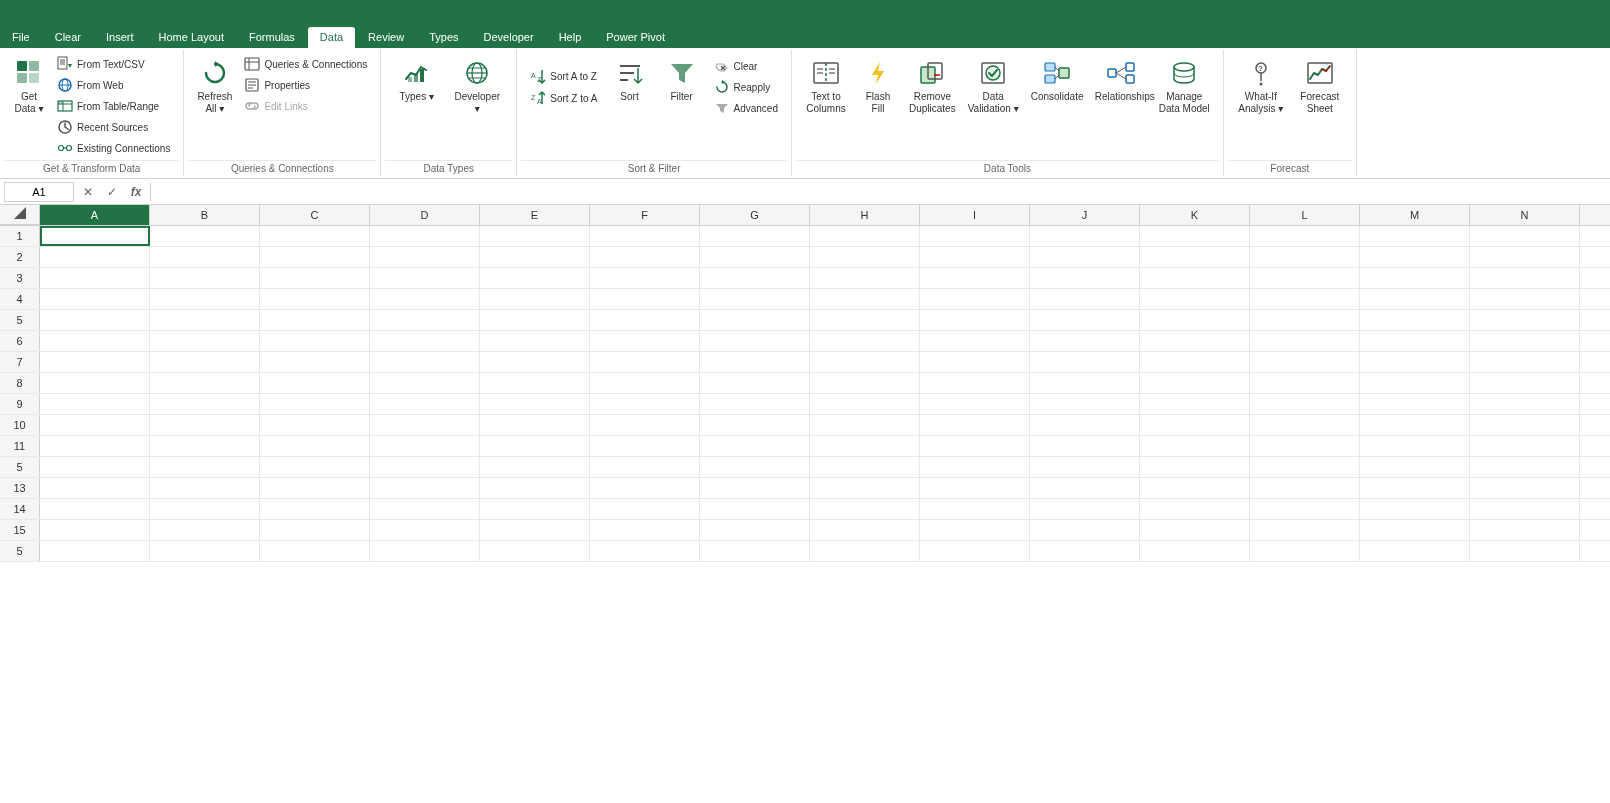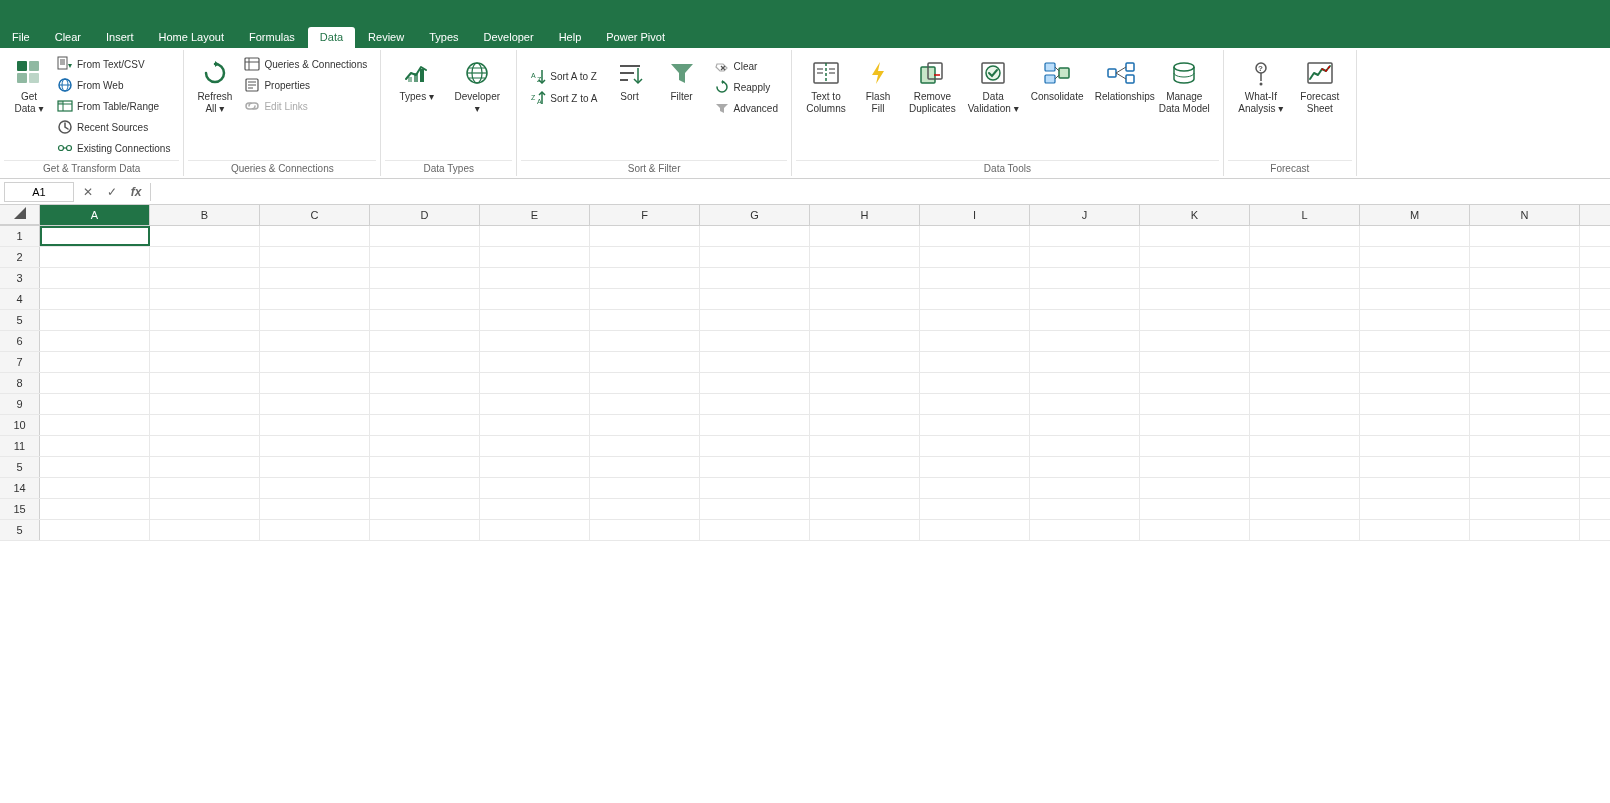--- a/index.html
+++ b/index.html
@@ -900,20 +900,37 @@
         <div class="grid-cell col-g" contenteditable="true" tabindex="0" style=""></div>
         <div class="grid-cell col-h" contenteditable="true" tabindex="0" style=""></div>
         <div class="grid-cell col-i" contenteditable="true" tabindex="0" style=""></div>
         <div class="grid-cell col-j" contenteditable="true" tabindex="0" style=""></div>
         <div class="grid-cell col-k" contenteditable="true" tabindex="0" style=""></div>
         <div class="grid-cell col-l" contenteditable="true" tabindex="0" style=""></div>
         <div class="grid-cell col-m" contenteditable="true" tabindex="0" style=""></div>
         <div class="grid-cell col-n" contenteditable="true" tabindex="0" style=""></div>
       </div>
       <div class="grid-row">
+        <div class="row-header">13</div>
+        <div class="grid-cell col-a" contenteditable="true" tabindex="0" style=""></div>
+        <div class="grid-cell col-b" contenteditable="true" tabindex="0" style=""></div>
+        <div class="grid-cell col-c" contenteditable="true" tabindex="0" style=""></div>
+        <div class="grid-cell col-d" contenteditable="true" tabindex="0" style=""></div>
+        <div class="grid-cell col-e" contenteditable="true" tabindex="0" style=""></div>
+        <div class="grid-cell col-f" contenteditable="true" tabindex="0" style=""></div>
+        <div class="grid-cell col-g" contenteditable="true" tabindex="0" style=""></div>
+        <div class="grid-cell col-h" contenteditable="true" tabindex="0" style=""></div>
+        <div class="grid-cell col-i" contenteditable="true" tabindex="0" style=""></div>
+        <div class="grid-cell col-j" contenteditable="true" tabindex="0" style=""></div>
+        <div class="grid-cell col-k" contenteditable="true" tabindex="0" style=""></div>
+        <div class="grid-cell col-l" contenteditable="true" tabindex="0" style=""></div>
+        <div class="grid-cell col-m" contenteditable="true" tabindex="0" style=""></div>
+        <div class="grid-cell col-n" contenteditable="true" tabindex="0" style=""></div>
+      </div>
+      <div class="grid-row">
         <div class="row-header">14</div>
         <div class="grid-cell col-a" contenteditable="true" tabindex="0" style=""></div>
         <div class="grid-cell col-b" contenteditable="true" tabindex="0" style=""></div>
         <div class="grid-cell col-c" contenteditable="true" tabindex="0" style=""></div>
         <div class="grid-cell col-d" contenteditable="true" tabindex="0" style=""></div>
         <div class="grid-cell col-e" contenteditable="true" tabindex="0" style=""></div>
         <div class="grid-cell col-f" contenteditable="true" tabindex="0" style=""></div>
         <div class="grid-cell col-g" contenteditable="true" tabindex="0" style=""></div>
         <div class="grid-cell col-h" contenteditable="true" tabindex="0" style=""></div>
         <div class="grid-cell col-i" contenteditable="true" tabindex="0" style=""></div>

